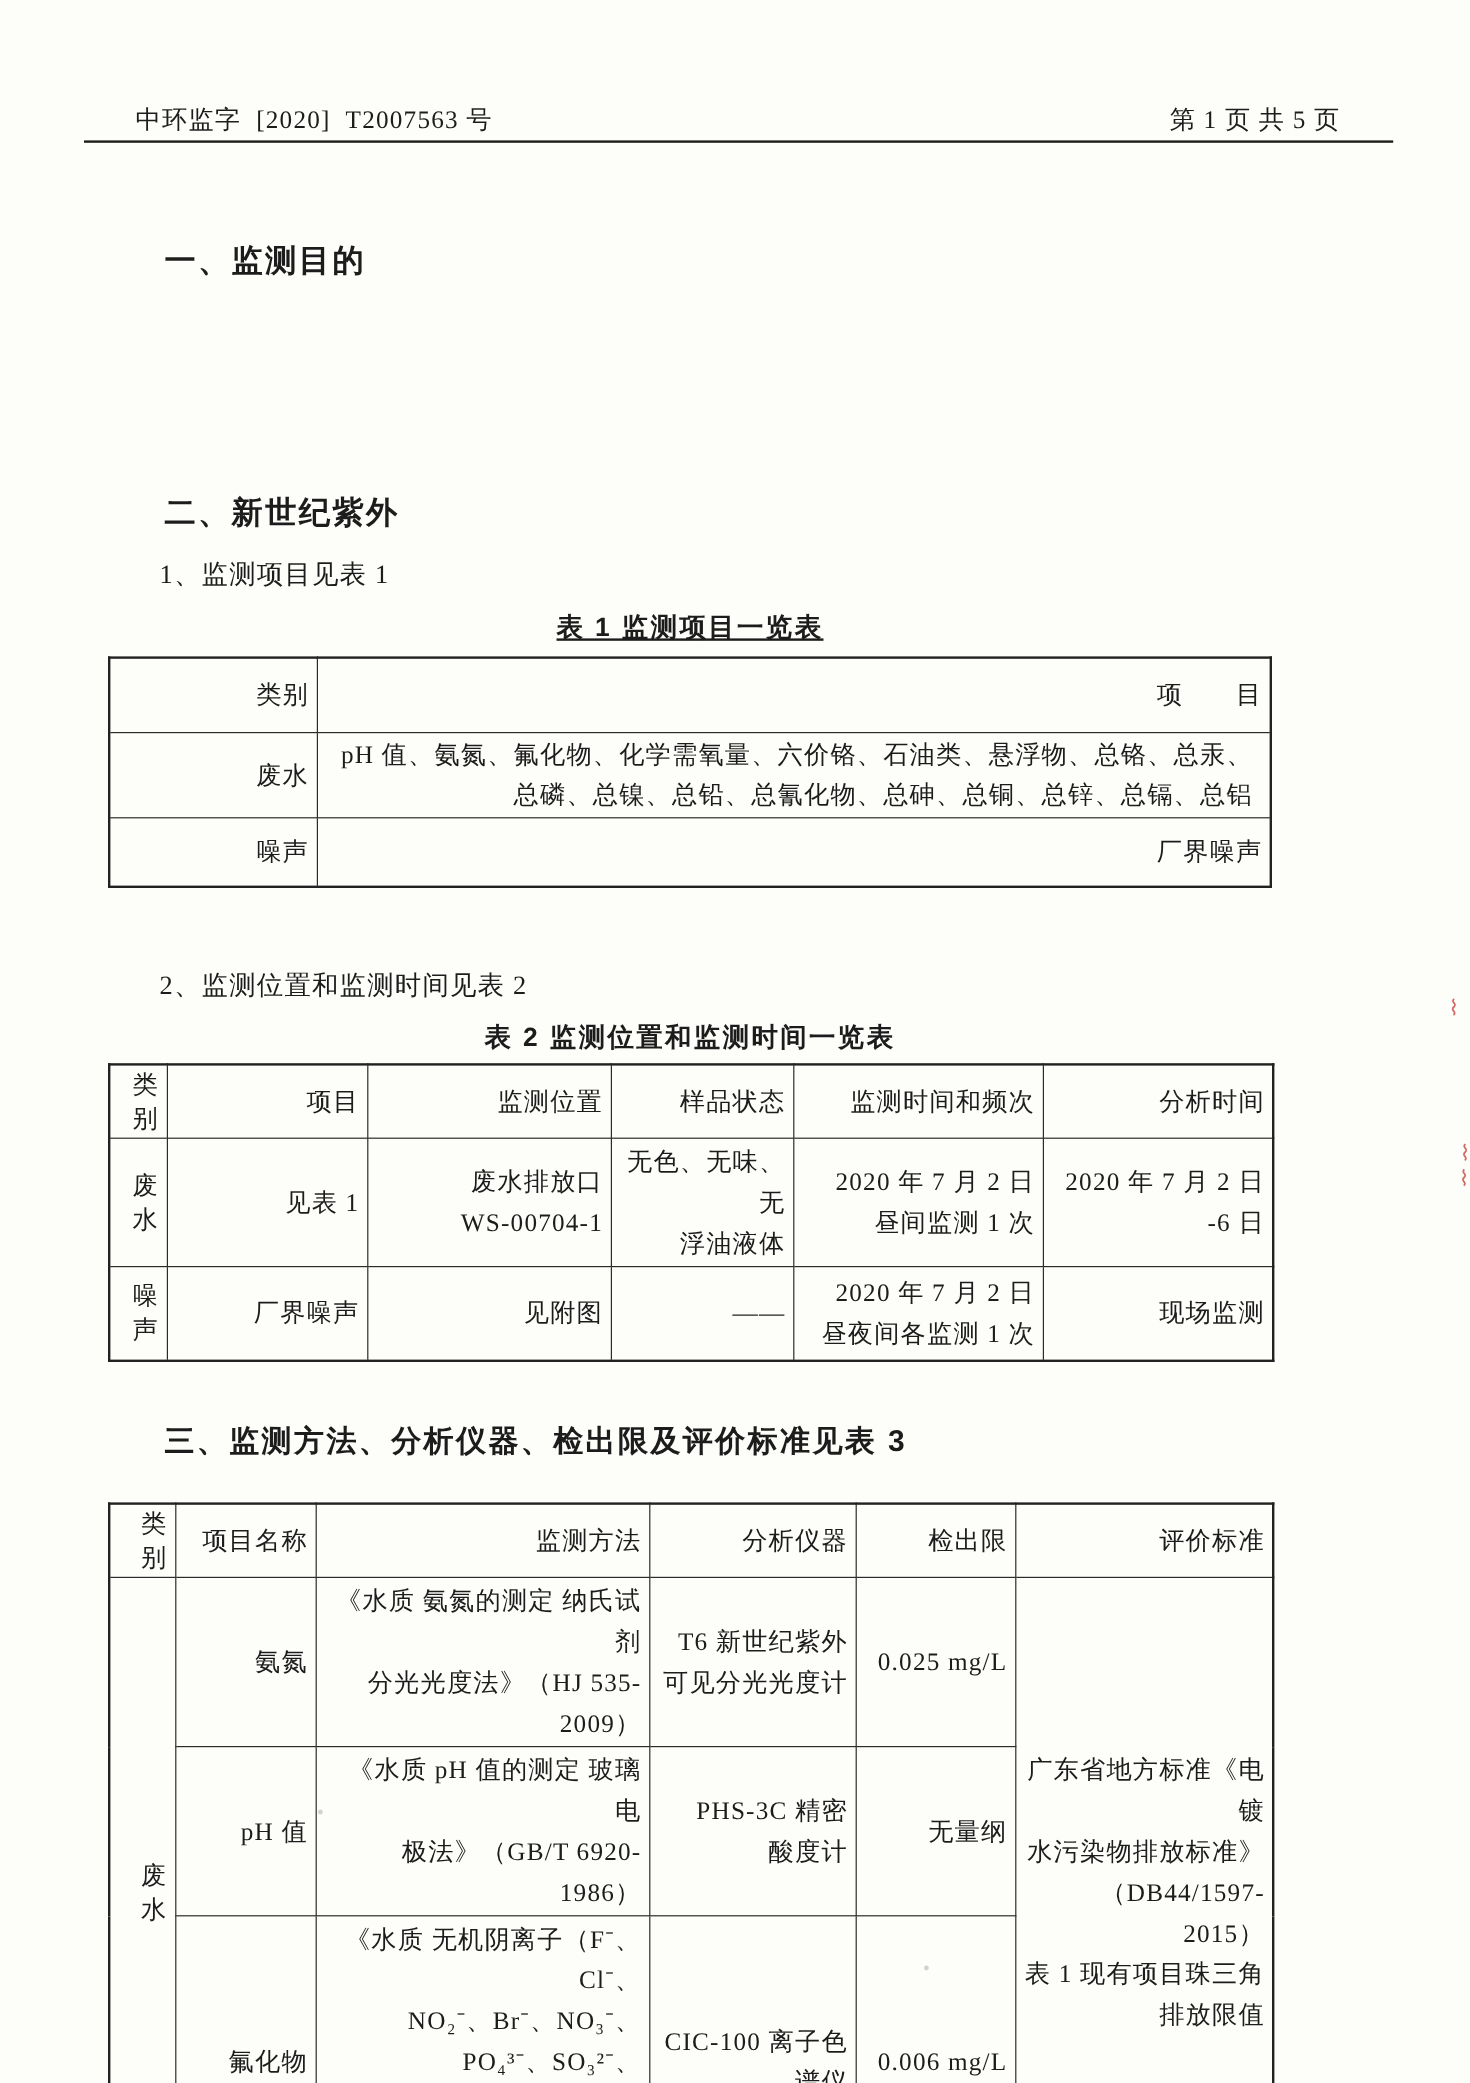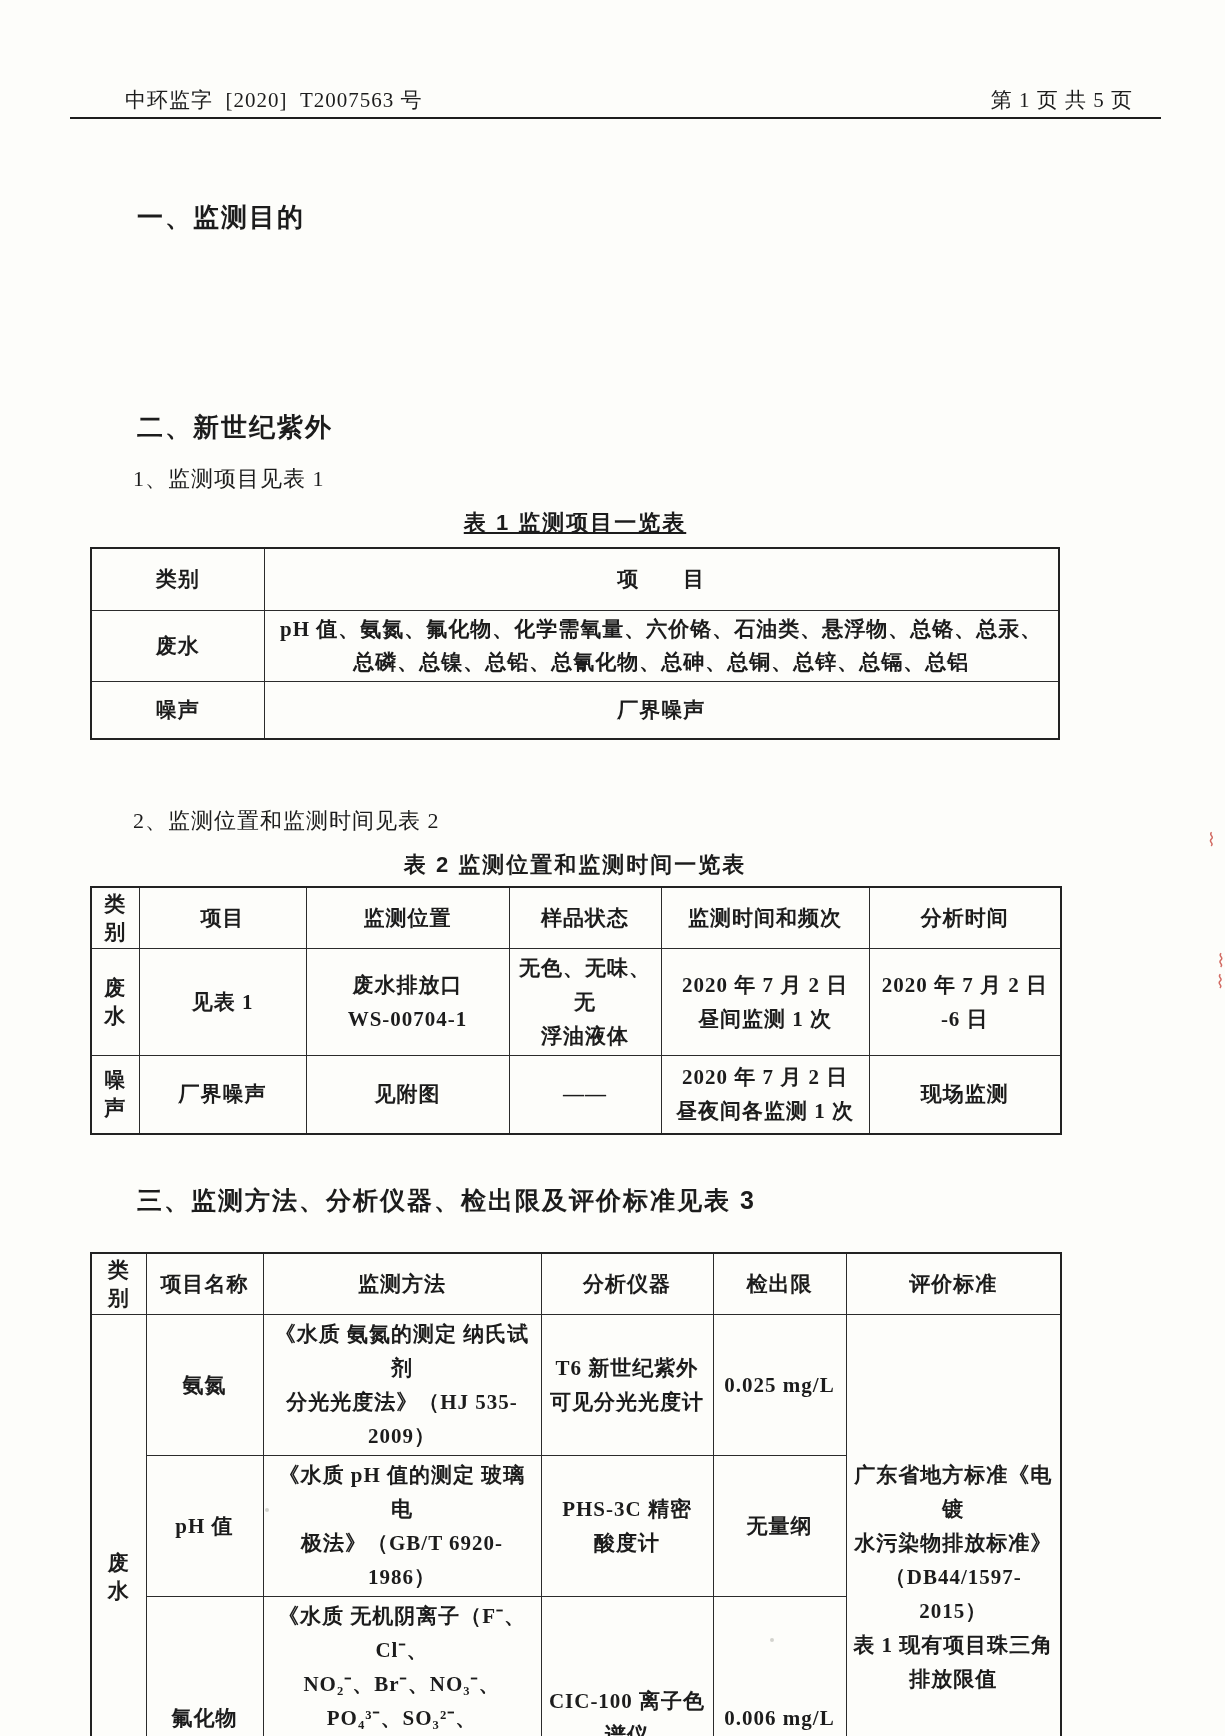--- a/index.html
+++ b/index.html
@@ -32,41 +32,41 @@
     font-size:22px;line-height:54px;text-align:justify;
     text-indent:2.05em;letter-spacing:1.5px;
   }
   
   table.doc{
     border-collapse:collapse;table-layout:fixed;
     font-size:21px;
   }
   table.doc td, table.doc th{
     border:1.5px solid #2b2b2b;
-    text-align:center;vertical-align:middle;
-    font-weight:bold;padding:2px 6px;
+    text-align:right;vertical-align:middle;
+    font-weight:normal;padding:2px 6px;
     letter-spacing:1px;
   }
   table.doc{border:2px solid #222;}
   .ml{white-space:pre-line;line-height:34px;}
   .t3{font-size:20px;}
   .t3 td{padding:2px 4px;}
   .justify-cell{text-align:center;}
   
   .red-mark{color:#c43a31;opacity:.75;font-size:18px;line-height:20px;
     font-family:"Liberation Serif",serif;white-space:pre;transform:rotate(2deg);}
   .speck{width:4px;height:4px;border-radius:50%;background:#b8b8b0;opacity:.6;}
 </style>
 </head>
 <body>
 
 <div class="page">
 
-  <div class="abs hdr" style="left:125px;top:86px;">中环监字  [2020]  T2007563 号</div>
-  <div class="abs hdr" style="right:92px;top:86px;">第 1 页 共 5 页</div>
+  <div class="abs hdr" style="left:113px;top:86px;">中环监字  [2020]  T2007563 号</div>
+  <div class="abs hdr" style="right:108px;top:86px;">第 1 页 共 5 页</div>
   <div class="abs hdr-rule" style="left:70px;right:64px;top:117px;"></div>
 
   <div class="abs h-big" style="left:137px;top:160px;margin-top:40px;">一、监测目的</div>
 
   <div class="abs h-big" style="left:137px;top:410px;">二、新世纪紫外</div>
   <div class="abs h-sub" style="left:133px;top:464px;">1、监测项目见表 1</div>
 
   <div class="abs t-caption" style="left:90px;top:508px;width:970px;text-decoration:underline;">表 1    监测项目一览表</div>
   <table class="doc abs" style="left:90px;top:547px;width:970px;">
     <colgroup>

